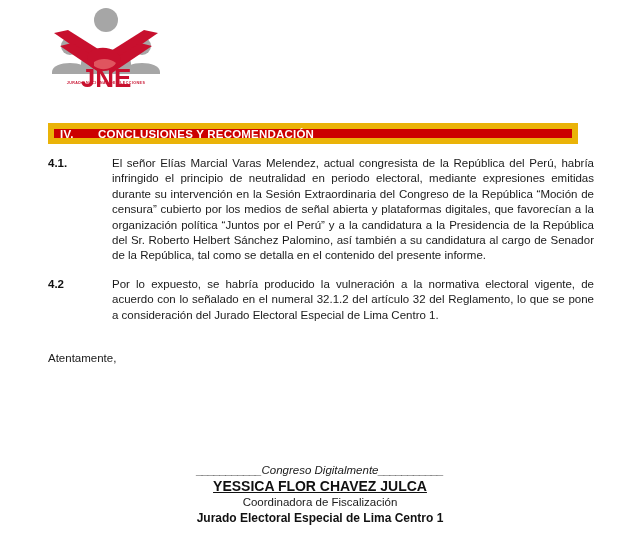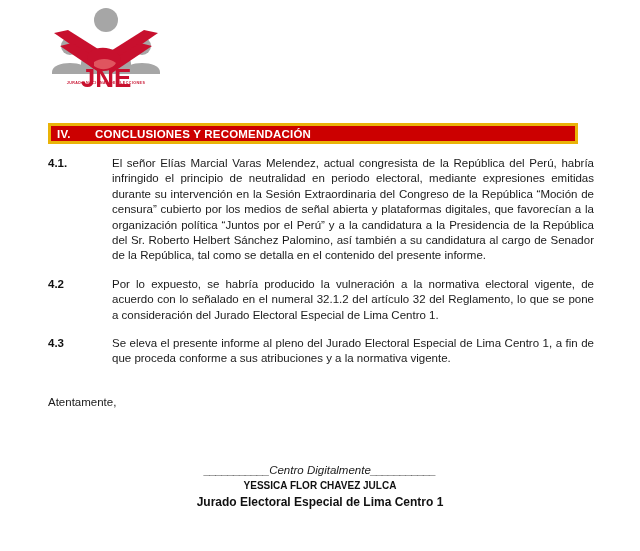--- a/index.html
+++ b/index.html
@@ -27,21 +27,21 @@
   .logo-svg { display: block; }
 
   
   .section-bar {
     position: absolute;
     left: 48px;
     top: 123px;
     width: 530px;
     height: 21px;
     background: #CC0000;
-    border: 3px solid #eab308;
+    border: 6px solid #eab308;
     box-sizing: border-box;
     display: flex;
     align-items: center;
     color: #ffffff;
     font-weight: bold;
     font-size: 11.5px;
     letter-spacing: 0.2px;
   }
   .section-bar .sec-num {
     padding-left: 6px;
@@ -102,24 +102,25 @@
     font-size: 11.5px;
     font-style: italic;
     color: #1a1a1a;
     white-space: pre;
     line-height: 16px;
   }
   .sig-rule-left, .sig-rule-right {
     letter-spacing: -0.5px;
   }
   .sig-name {
-    font-size: 10px;
+    font-size: 14px;
     font-weight: bold;
     line-height: 16px;
     color: #111111;
+    text-decoration: underline;
   }
   .sig-role {
     font-size: 11.5px;
     line-height: 16px;
     color: #1a1a1a;
   }
   .sig-entity {
     font-size: 12px;
     font-weight: bold;
     line-height: 16px;
@@ -171,25 +172,22 @@
   <div class="clause">
     <div class="num">4.1.</div>
     <div class="body">El señor Elías Marcial Varas Melendez, actual congresista de la República del Perú, habría infringido el principio de neutralidad en periodo electoral, mediante expresiones emitidas durante su intervención en la Sesión Extraordinaria del Congreso de la República “Moción de censura” cubierto por los medios de señal abierta y plataformas digitales, que favorecían a la organización política “Juntos por el Perú” y a la candidatura a la Presidencia de la República del Sr. Roberto Helbert Sánchez Palomino, así también a su candidatura al cargo de Senador de la República, tal como se detalla en el contenido del presente informe.</div>
   </div>
 
   <div class="clause">
     <div class="num">4.2</div>
     <div class="body">Por lo expuesto, se habría producido la vulneración a la normativa electoral vigente, de acuerdo con lo señalado en el numeral 32.1.2 del artículo 32 del Reglamento, lo que se pone a consideración del Jurado Electoral Especial de Lima Centro 1.</div>
   </div>
 
-  <div class="clause">
-    <div class="num">4.3</div>
-    <div class="body">Se eleva el presente informe al pleno del Jurado Electoral Especial de Lima Centro 1, a fin de que proceda conforme a sus atribuciones y a la normativa vigente.</div>
-  </div>
 
   <div class="plain-line spaced">Atentamente,</div>
 </div>
 
 <div class="signature">
-  <div class="sig-digital"><span class="sig-rule-left">___________</span><span>Centro Digitalmente</span><span class="sig-rule-right">___________</span></div>
+  <div class="sig-digital"><span class="sig-rule-left">___________</span><span>Congreso Digitalmente</span><span class="sig-rule-right">___________</span></div>
   <div class="sig-name">YESSICA FLOR CHAVEZ JULCA</div>
+  <div class="sig-role">Coordinadora de Fiscalización</div>
   <div class="sig-entity">Jurado Electoral Especial de Lima Centro 1</div>
 </div>
 
 </body></html>

